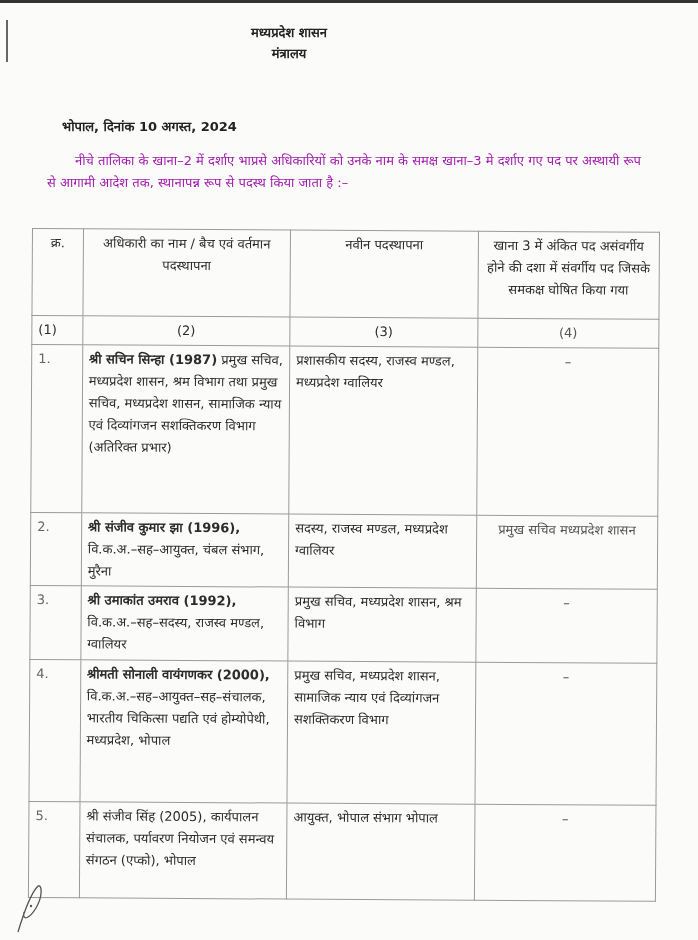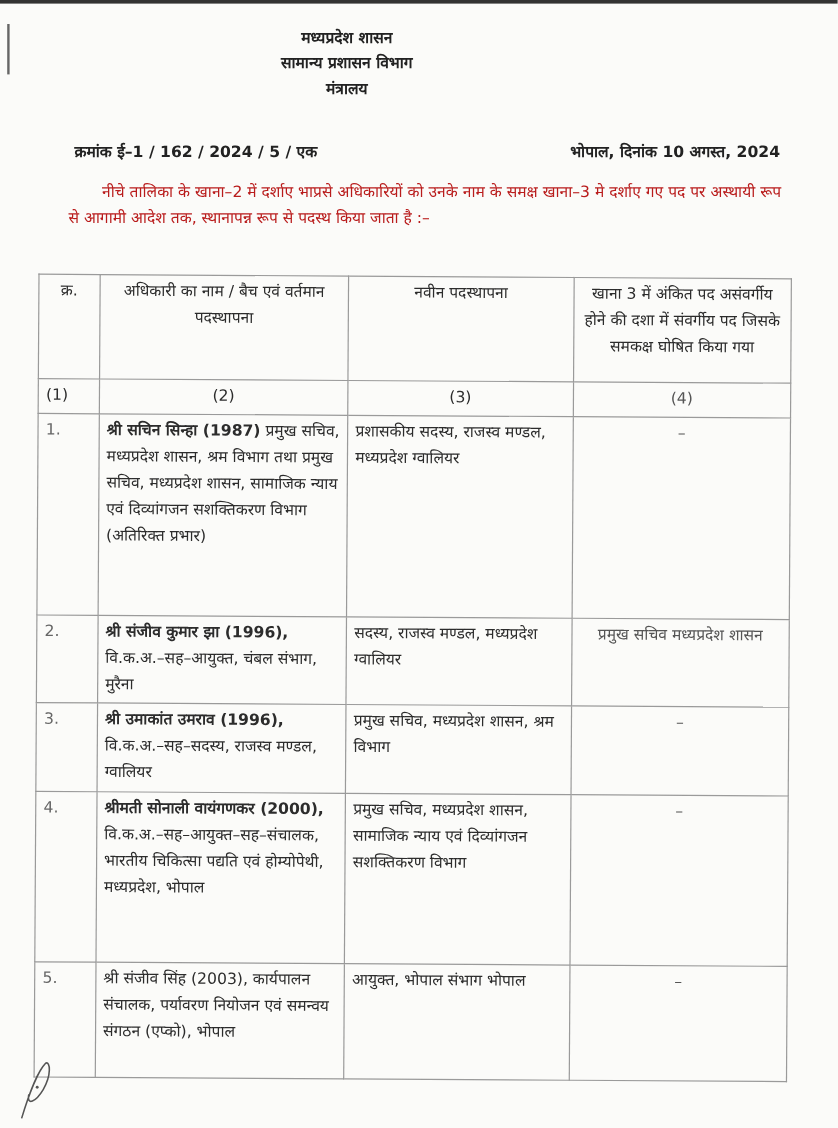--- a/index.html
+++ b/index.html
@@ -8,21 +8,21 @@
     background: #fbfbf9;
     font-family: "DejaVu Sans", "Liberation Sans", sans-serif;
     color: #2a2a2a;
     position: relative;
   }
   .topbar { position: absolute; left: 0; top: 0; width: 698px; height: 3px; background: #333; }
   .margin-mark { position: absolute; left: 6px; top: 20px; width: 2px; height: 42px; background: #666; }
   .header { position: absolute; left: 0; top: 22px; width: 578px; text-align: center; font-weight: bold; font-size: 13px; line-height: 21px; color: #222; }
   .header div { margin: 0; }
   .refline { position: absolute; top: 117px; left: 62px; right: 48px; font-size: 13px; font-weight: bold; display: flex; justify-content: space-between; color: #222; }
-  .para { position: absolute; top: 150px; left: 57px; width: 594px; font-size: 13px; line-height: 22px; color: #b91c1c; text-align: justify; }
+  .para { position: absolute; top: 150px; left: 47px; width: 594px; font-size: 13px; line-height: 22px; color: #a21caf; text-align: justify; }
   .para .indent { display: inline-block; width: 28px; }
   table.orders {
     position: absolute; left: 32px; top: 228px; width: 628px;
     border-collapse: collapse; font-size: 13px; color: #2c2c2c;
     transform: rotate(0.35deg); transform-origin: top left;
   }
   table.orders td, table.orders th {
     border: 1px solid #9a9a9a; vertical-align: top; padding: 3px 6px; line-height: 22px;
   }
   table.orders th { font-weight: normal; text-align: center; }
@@ -37,26 +37,24 @@
   .sig { position: absolute; left: 14px; top: 882px; width: 30px; height: 52px; }
 </style>
 </head>
 <body>
 
 <div class="topbar"></div>
 <div class="margin-mark"></div>
 
 <div class="header">
   <div>मध्यप्रदेश शासन</div>
-  <div>सामान्य प्रशासन विभाग</div>
   <div>मंत्रालय</div>
 </div>
 
 <div class="refline">
-  <span>क्रमांक ई–1 / 162 / 2024 / 5 / एक</span>
   <span>भोपाल, दिनांक   10   अगस्त, 2024</span>
 </div>
 
 <div class="para"><span class="indent"></span><span>नीचे तालिका के खाना–2 में दर्शाए भाप्रसे अधिकारियों को उनके नाम के समक्ष खाना–3 मे दर्शाए गए पद पर अस्थायी रूप से आगामी आदेश तक, स्थानापन्न रूप से पदस्थ किया जाता है :–</span></div>
 
 <table class="orders">
   <tbody>
       <tr class="hdr-row">
     <th class="c1">क्र.</th>
     <th class="c2">अधिकारी का नाम / बैच एवं वर्तमान पदस्थापना</th>
@@ -76,33 +74,33 @@
     <td class="c4">–</td>
   </tr>
   <tr style="height:72px">
     <td class="c1 sn">2.</td>
     <td class="c2"><span class="b">श्री संजीव कुमार झा (1996),</span> <span>वि.क.अ.–सह–आयुक्त, चंबल संभाग, मुरैना</span></td>
     <td class="c3">सदस्य, राजस्व मण्डल, मध्यप्रदेश ग्वालियर</td>
     <td class="c4">प्रमुख सचिव मध्यप्रदेश शासन</td>
   </tr>
   <tr style="height:74px">
     <td class="c1 sn">3.</td>
-    <td class="c2"><span class="b">श्री उमाकांत उमराव (1996),</span> <span>वि.क.अ.–सह–सदस्य, राजस्व मण्डल, ग्वालियर</span></td>
+    <td class="c2"><span class="b">श्री उमाकांत उमराव (1992),</span> <span>वि.क.अ.–सह–सदस्य, राजस्व मण्डल, ग्वालियर</span></td>
     <td class="c3">प्रमुख सचिव, मध्यप्रदेश शासन, श्रम विभाग</td>
     <td class="c4">–</td>
   </tr>
   <tr style="height:142px">
     <td class="c1 sn">4.</td>
     <td class="c2"><span class="b">श्रीमती सोनाली वायंगणकर (2000),</span> <span>वि.क.अ.–सह–आयुक्त–सह–संचालक, भारतीय चिकित्सा पद्यति एवं होम्योपेथी, मध्यप्रदेश, भोपाल</span></td>
     <td class="c3">प्रमुख सचिव, मध्यप्रदेश शासन, सामाजिक न्याय एवं दिव्यांगजन सशक्तिकरण विभाग</td>
     <td class="c4">–</td>
   </tr>
   <tr style="height:96px">
     <td class="c1 sn">5.</td>
-    <td class="c2"><span>श्री संजीव सिंह (2003),</span> <span>कार्यपालन संचालक, पर्यावरण नियोजन एवं समन्वय संगठन (एप्को), भोपाल</span></td>
+    <td class="c2"><span>श्री संजीव सिंह (2005),</span> <span>कार्यपालन संचालक, पर्यावरण नियोजन एवं समन्वय संगठन (एप्को), भोपाल</span></td>
     <td class="c3">आयुक्त, भोपाल संभाग भोपाल</td>
     <td class="c4">–</td>
   </tr>
 </tbody>
   </table>
 
 <svg class="sig" viewBox="0 0 30 52">
   <path d="M4 50 C 10 30, 18 10, 24 4 C 28 2, 29 14, 22 26 C 16 36, 8 40, 10 30" fill="none" stroke="#555" stroke-width="1.3"></path>
   <circle cx="17" cy="24" r="1.2" fill="#555"></circle>
 </svg>

